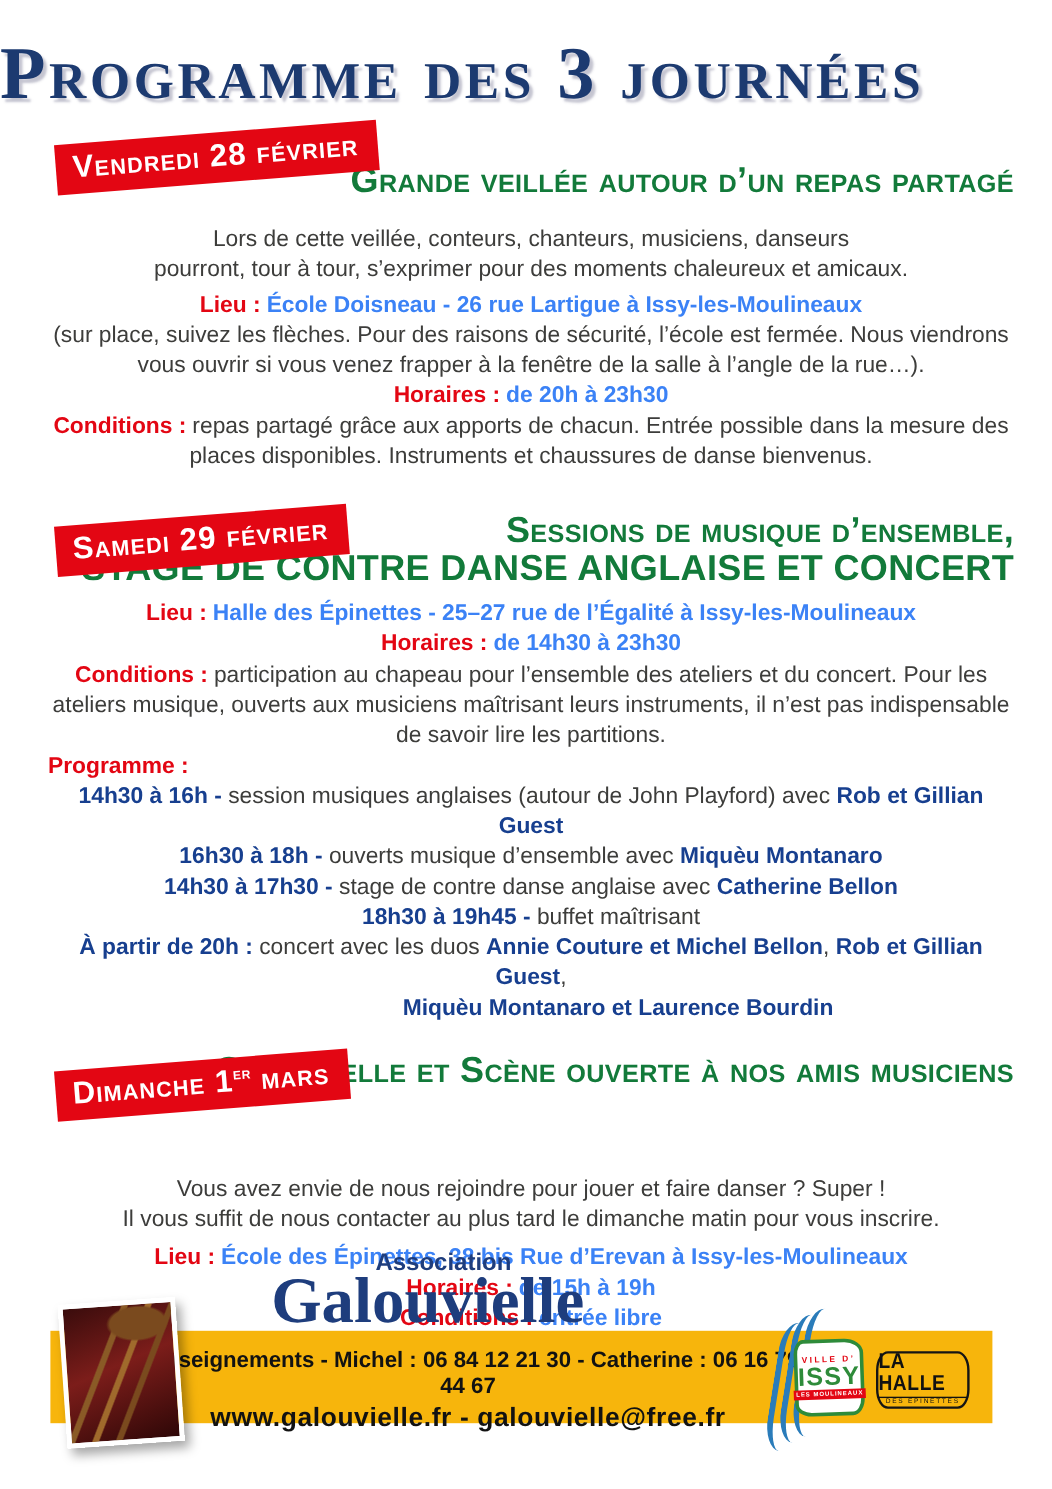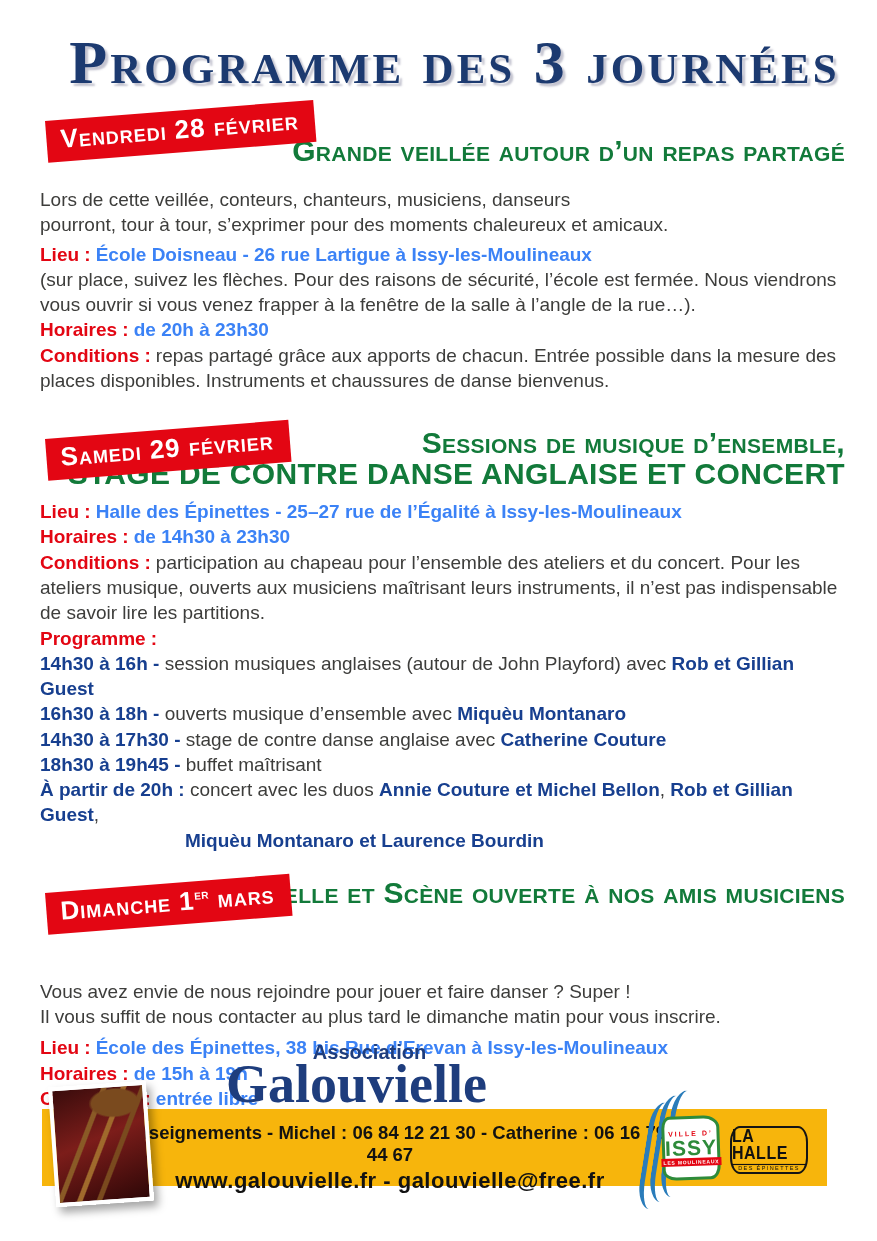--- a/index.html
+++ b/index.html
@@ -2,26 +2,25 @@
 <html lang="fr"><head>
 <meta charset="utf-8">
 <style>
   html,body{margin:0;padding:0;background:#fff;}
   .page{
     position:relative;width:877px;height:1241px;overflow:hidden;background:#ffffff;
     font-family:"Liberation Sans",sans-serif;color:#3d3d3b;
   }
   
   .title{
-    margin:0;padding-top:30px;text-align:center;
+    margin:0;padding-top:30px;
     font-family:"Liberation Serif",serif;font-weight:bold;
     font-variant:small-caps;font-size:62px;line-height:1.05;
     color:#1c3a70;letter-spacing:3px;
     text-shadow:3px 3px 2px rgba(125,125,150,.45);
-    padding-left:32px;
   }
   
   .sec-head{position:relative;margin:0 32px 0 0;}
   .banner{
     position:absolute;left:45px;display:inline-block;
     background:#e30613;color:#fff;font-weight:bold;
     font-variant:small-caps;font-size:26px;line-height:1.05;
     letter-spacing:1px;padding:6px 16px 9px 14px;
     transform:rotate(-4.5deg);transform-origin:left top;white-space:nowrap;
   }
@@ -32,21 +31,21 @@
   }
   .head-1{margin-top:24px;min-height:60px;}
   .head-1 .banner{top:2px;}
   .head-1 .heading{padding-top:16px;}
   .head-2{margin-top:34px;min-height:66px;}
   .head-2 .banner{top:12px;}
   .head-3{margin-top:24px;min-height:94px;}
   .head-3 .banner{top:16px;}
   
   .intro,.detail,.note,.prog-line{
-    margin:0 32px 0 40px;font-size:19px;line-height:1.33;color:#3d3d3b;
+    margin:0 32px 0 40px;font-size:19px;line-height:1.33;color:#3d3d3b;text-align:center;
   }
   .intro{white-space:pre-line;margin-top:8px;margin-bottom:4px;}
   .label{color:#e30613;font-weight:bold;}
   .blue{color:#3b82f6;font-weight:bold;margin-left:5px;}
   .plain{color:#3d3d3b;font-weight:normal;margin-left:5px;}
   .prog-label{margin:0 32px 0 40px;font-size:19px;line-height:1.33;}
   .run-time,.run-bold{color:#173f8f;font-weight:bold;}
   .run-plain{color:#3d3d3b;}
   .prog-line.indent{padding-left:145px;}
   .mt6{margin-top:6px;}
@@ -121,21 +120,21 @@
         <div>Sessions de musique d’ensemble,</div>
         <div>STAGE DE CONTRE DANSE ANGLAISE ET CONCERT</div>
       </div>
     </div>
     <p class="detail mt6"><span class="label">Lieu :</span><span class="blue">Halle des Épinettes - 25–27 rue de l’Égalité à Issy-les-Moulineaux</span></p>
     <p class="detail"><span class="label">Horaires :</span><span class="blue">de 14h30 à 23h30</span></p>
     <p class="detail"><span class="label">Conditions :</span><span class="plain">participation au chapeau pour l’ensemble des ateliers et du concert. Pour les ateliers musique, ouverts aux musiciens maîtrisant leurs instruments, il n’est pas indispensable de savoir lire les partitions.</span></p>
     <p class="prog-label"><span class="label">Programme :</span></p>
     <div class="prog-line"><span class="run-time">14h30 à 16h - </span><span class="run-plain">session musiques anglaises (autour de John Playford) avec </span><span class="run-bold">Rob et Gillian Guest</span></div>
     <div class="prog-line"><span class="run-time">16h30 à 18h - </span><span class="run-plain">ouverts musique d’ensemble avec </span><span class="run-bold">Miquèu Montanaro</span></div>
-    <div class="prog-line"><span class="run-time">14h30 à 17h30 - </span><span class="run-plain">stage de contre danse anglaise avec </span><span class="run-bold">Catherine Couture</span></div>
+    <div class="prog-line"><span class="run-time">14h30 à 17h30 - </span><span class="run-plain">stage de contre danse anglaise avec </span><span class="run-bold">Catherine Bellon</span></div>
     <div class="prog-line"><span class="run-time">18h30 à 19h45 - </span><span class="run-plain">buffet maîtrisant</span></div>
     <div class="prog-line"><span class="run-time">À partir de 20h : </span><span class="run-plain">concert avec les duos </span><span class="run-bold">Annie Couture et Michel Bellon</span><span class="run-plain">, </span><span class="run-bold">Rob et Gillian Guest</span><span class="run-plain">,</span></div>
     <div class="prog-line indent"><span class="run-bold">Miquèu Montanaro et Laurence Bourdin</span></div>
   </section>
 
   <section>
     <div class="sec-head head-3">
       <div class="banner"><span>Dimanche 1</span><span class="sup">er</span><span> mars</span></div>
       <div class="heading">
         <div>Galouvielle et Scène ouverte à nos amis musiciens</div>

